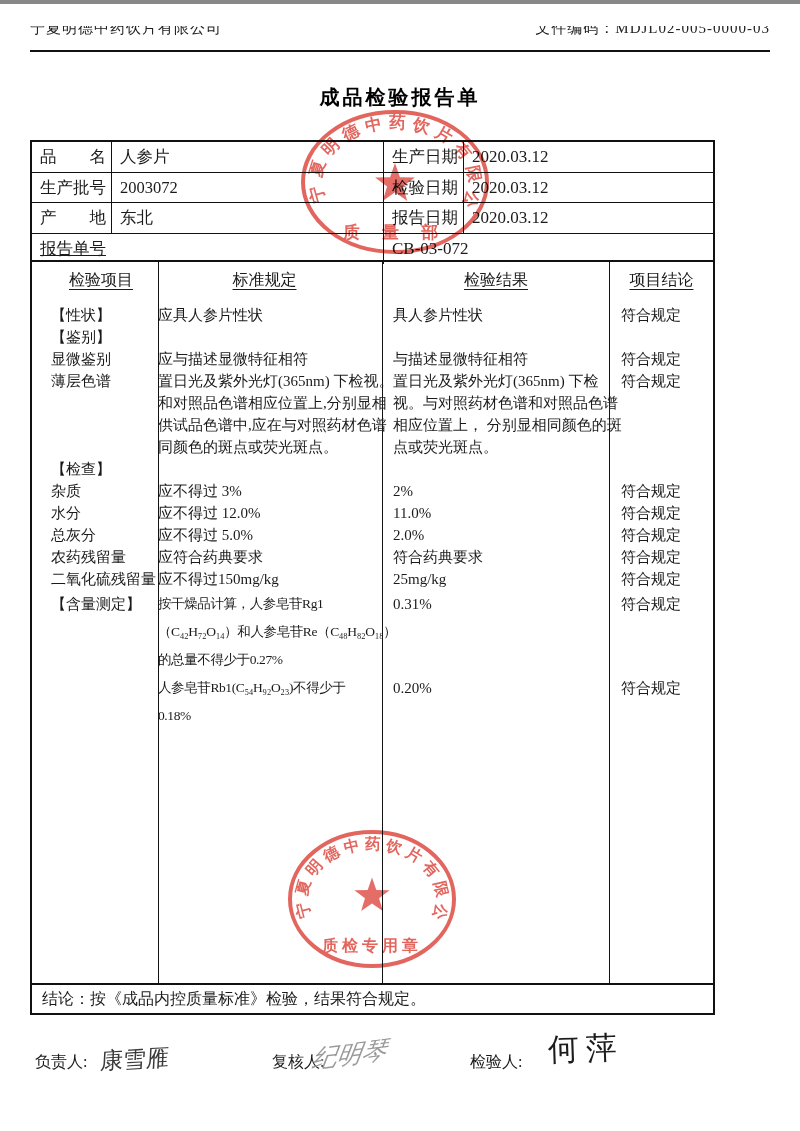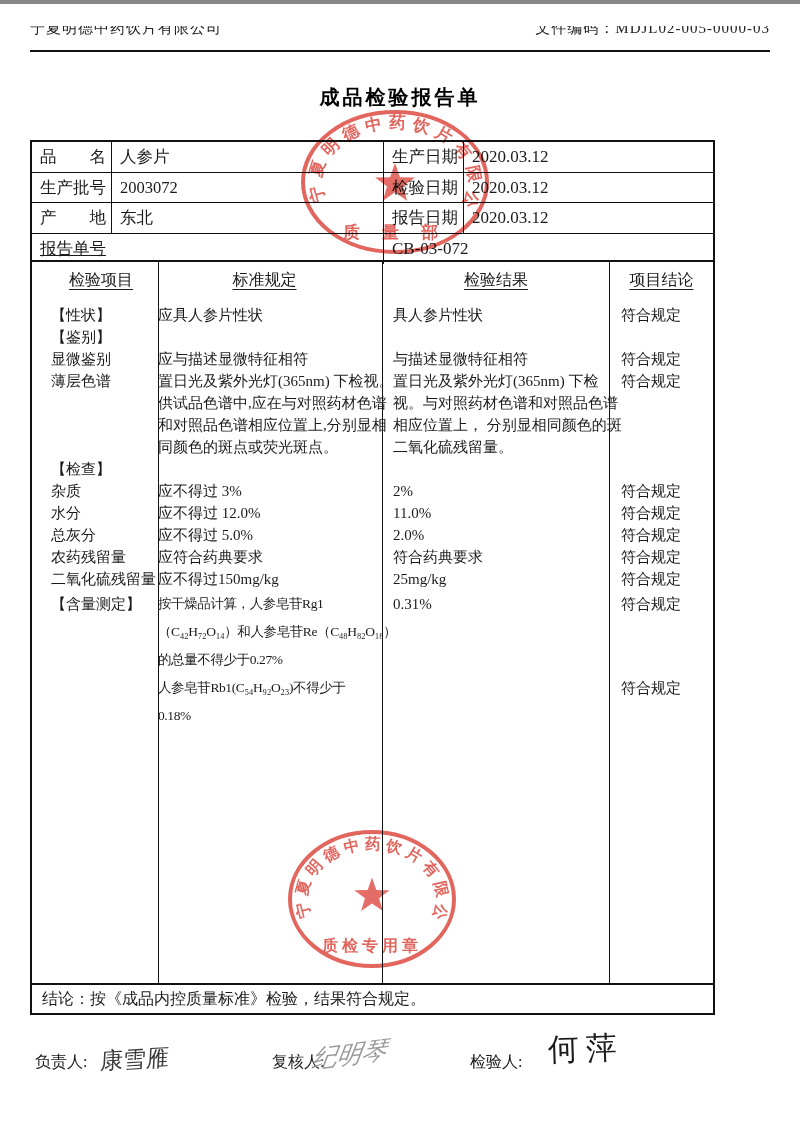--- a/index.html
+++ b/index.html
@@ -142,22 +142,22 @@
           <div class="tline tall"></div>
         </div>
     </div>
     <div class="mcol col1">
       <div class="mcol-head"><span>标准规定</span></div>
       <div class="mcol-body">
           <div class="tline">应具人参片性状</div>
           <div class="tline"></div>
           <div class="tline">应与描述显微特征相符</div>
           <div class="tline">置日光及紫外光灯(365nm) 下检视。</div>
+          <div class="tline">和对照品色谱相应位置上,分别显相</div>
           <div class="tline">供试品色谱中,应在与对照药材色谱</div>
-          <div class="tline">和对照品色谱相应位置上,分别显相</div>
           <div class="tline">同颜色的斑点或荧光斑点。</div>
           <div class="tline"></div>
           <div class="tline">应不得过 3%</div>
           <div class="tline">应不得过 12.0%</div>
           <div class="tline">应不得过 5.0%</div>
           <div class="tline">应符合药典要求</div>
           <div class="tline">应不得过150mg/kg</div>
           <div class="tline tall">按干燥品计算，人参皂苷Rg1</div>
           <div class="tline tall">（C₄₂H₇₂O₁₄）和人参皂苷Re（C₄₈H₈₂O₁₈）</div>
           <div class="tline tall">的总量不得少于0.27%</div>
@@ -167,30 +167,31 @@
     </div>
     <div class="mcol col2">
       <div class="mcol-head"><span>检验结果</span></div>
       <div class="mcol-body">
           <div class="tline">具人参片性状</div>
           <div class="tline"></div>
           <div class="tline">与描述显微特征相符</div>
           <div class="tline">置日光及紫外光灯(365nm) 下检</div>
           <div class="tline">视。与对照药材色谱和对照品色谱</div>
           <div class="tline">相应位置上， 分别显相同颜色的斑</div>
-          <div class="tline">二氧化硫残留量。</div>
+          <div class="tline">点或荧光斑点。</div>
           <div class="tline"></div>
           <div class="tline">2%</div>
           <div class="tline">11.0%</div>
           <div class="tline">2.0%</div>
           <div class="tline">符合药典要求</div>
           <div class="tline">25mg/kg</div>
           <div class="tline tall">0.31%</div>
           <div class="tline tall"></div>
           <div class="tline tall"></div>
+          <div class="tline tall">0.20%</div>
           <div class="tline tall"></div>
         </div>
     </div>
     <div class="mcol col3 last">
       <div class="mcol-head"><span>项目结论</span></div>
       <div class="mcol-body">
           <div class="tline">符合规定</div>
           <div class="tline"></div>
           <div class="tline">符合规定</div>
           <div class="tline">符合规定</div>

